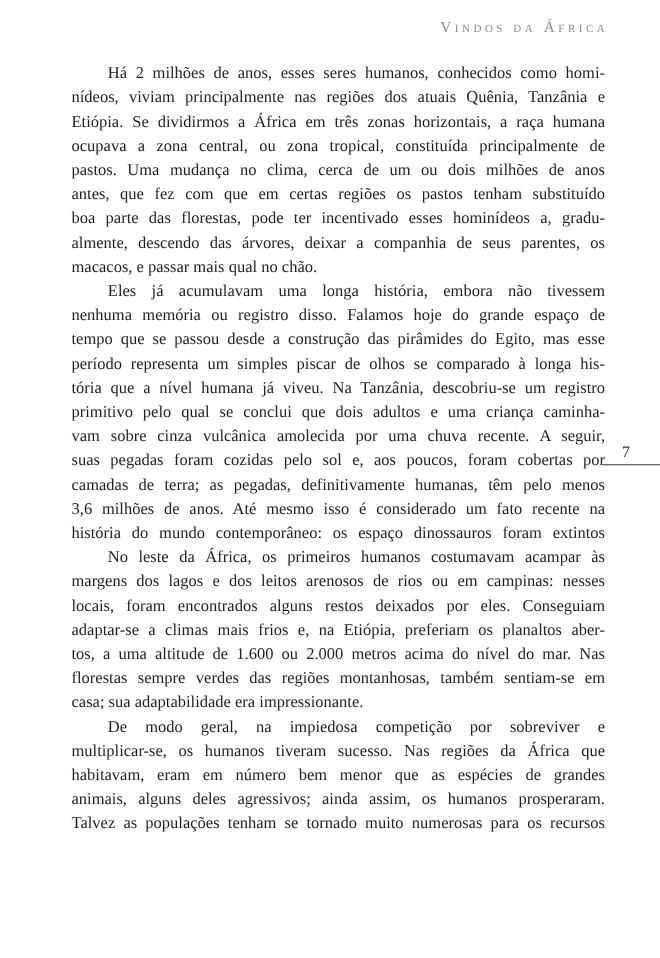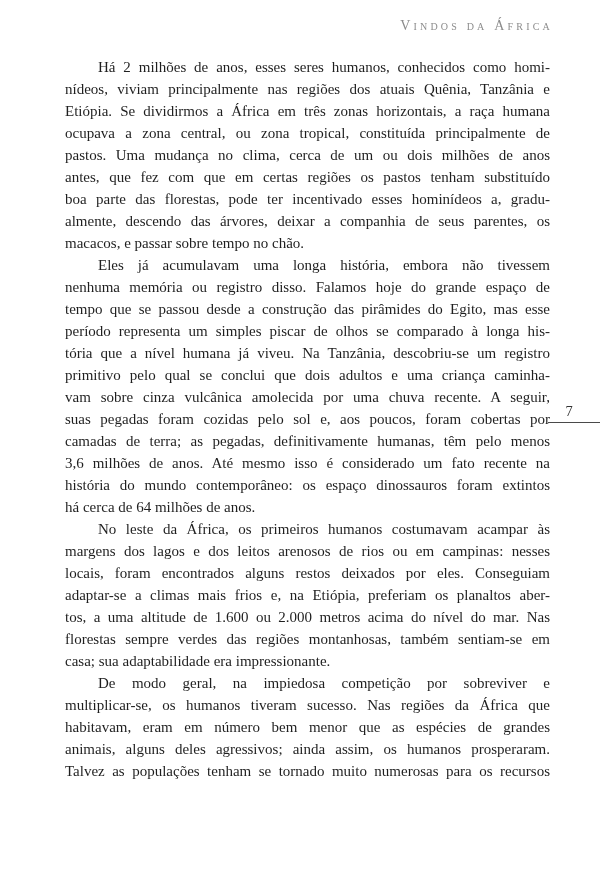--- a/index.html
+++ b/index.html
@@ -73,33 +73,32 @@
 
   <div class="body-text">
       <div class="line indent">Há 2 milhões de anos, esses seres humanos, conhecidos como homi-</div>
       <div class="line">nídeos, viviam principalmente nas regiões dos atuais Quênia, Tanzânia e</div>
       <div class="line">Etiópia. Se dividirmos a África em três zonas horizontais, a raça humana</div>
       <div class="line">ocupava a zona central, ou zona tropical, constituída principalmente de</div>
       <div class="line">pastos. Uma mudança no clima, cerca de um ou dois milhões de anos</div>
       <div class="line">antes, que fez com que em certas regiões os pastos tenham substituído</div>
       <div class="line">boa parte das florestas, pode ter incentivado esses hominídeos a, gradu-</div>
       <div class="line">almente, descendo das árvores, deixar a companhia de seus parentes, os</div>
-      <div class="line no-just">macacos, e passar sobre tempo no chão.</div>
+      <div class="line no-just">macacos, e passar mais qual no chão.</div>
       <div class="line indent">Eles já acumulavam uma longa história, embora não tivessem</div>
       <div class="line">nenhuma memória ou registro disso. Falamos hoje do grande espaço de</div>
       <div class="line">tempo que se passou desde a construção das pirâmides do Egito, mas esse</div>
       <div class="line">período representa um simples piscar de olhos se comparado à longa his-</div>
       <div class="line">tória que a nível humana já viveu. Na Tanzânia, descobriu-se um registro</div>
       <div class="line">primitivo pelo qual se conclui que dois adultos e uma criança caminha-</div>
       <div class="line">vam sobre cinza vulcânica amolecida por uma chuva recente. A seguir,</div>
       <div class="line">suas pegadas foram cozidas pelo sol e, aos poucos, foram cobertas por</div>
       <div class="line">camadas de terra; as pegadas, definitivamente humanas, têm pelo menos</div>
       <div class="line">3,6 milhões de anos. Até mesmo isso é considerado um fato recente na</div>
       <div class="line">história do mundo contemporâneo: os espaço dinossauros foram extintos</div>
-      <div class="line no-just">há cerca de 64 milhões de anos.</div>
       <div class="line indent">No leste da África, os primeiros humanos costumavam acampar às</div>
       <div class="line">margens dos lagos e dos leitos arenosos de rios ou em campinas: nesses</div>
       <div class="line">locais, foram encontrados alguns restos deixados por eles. Conseguiam</div>
       <div class="line">adaptar-se a climas mais frios e, na Etiópia, preferiam os planaltos aber-</div>
       <div class="line">tos, a uma altitude de 1.600 ou 2.000 metros acima do nível do mar. Nas</div>
       <div class="line">florestas sempre verdes das regiões montanhosas, também sentiam-se em</div>
       <div class="line no-just">casa; sua adaptabilidade era impressionante.</div>
       <div class="line indent">De modo geral, na impiedosa competição por sobreviver e</div>
       <div class="line">multiplicar-se, os humanos tiveram sucesso. Nas regiões da África que</div>
       <div class="line">habitavam, eram em número bem menor que as espécies de grandes</div>

